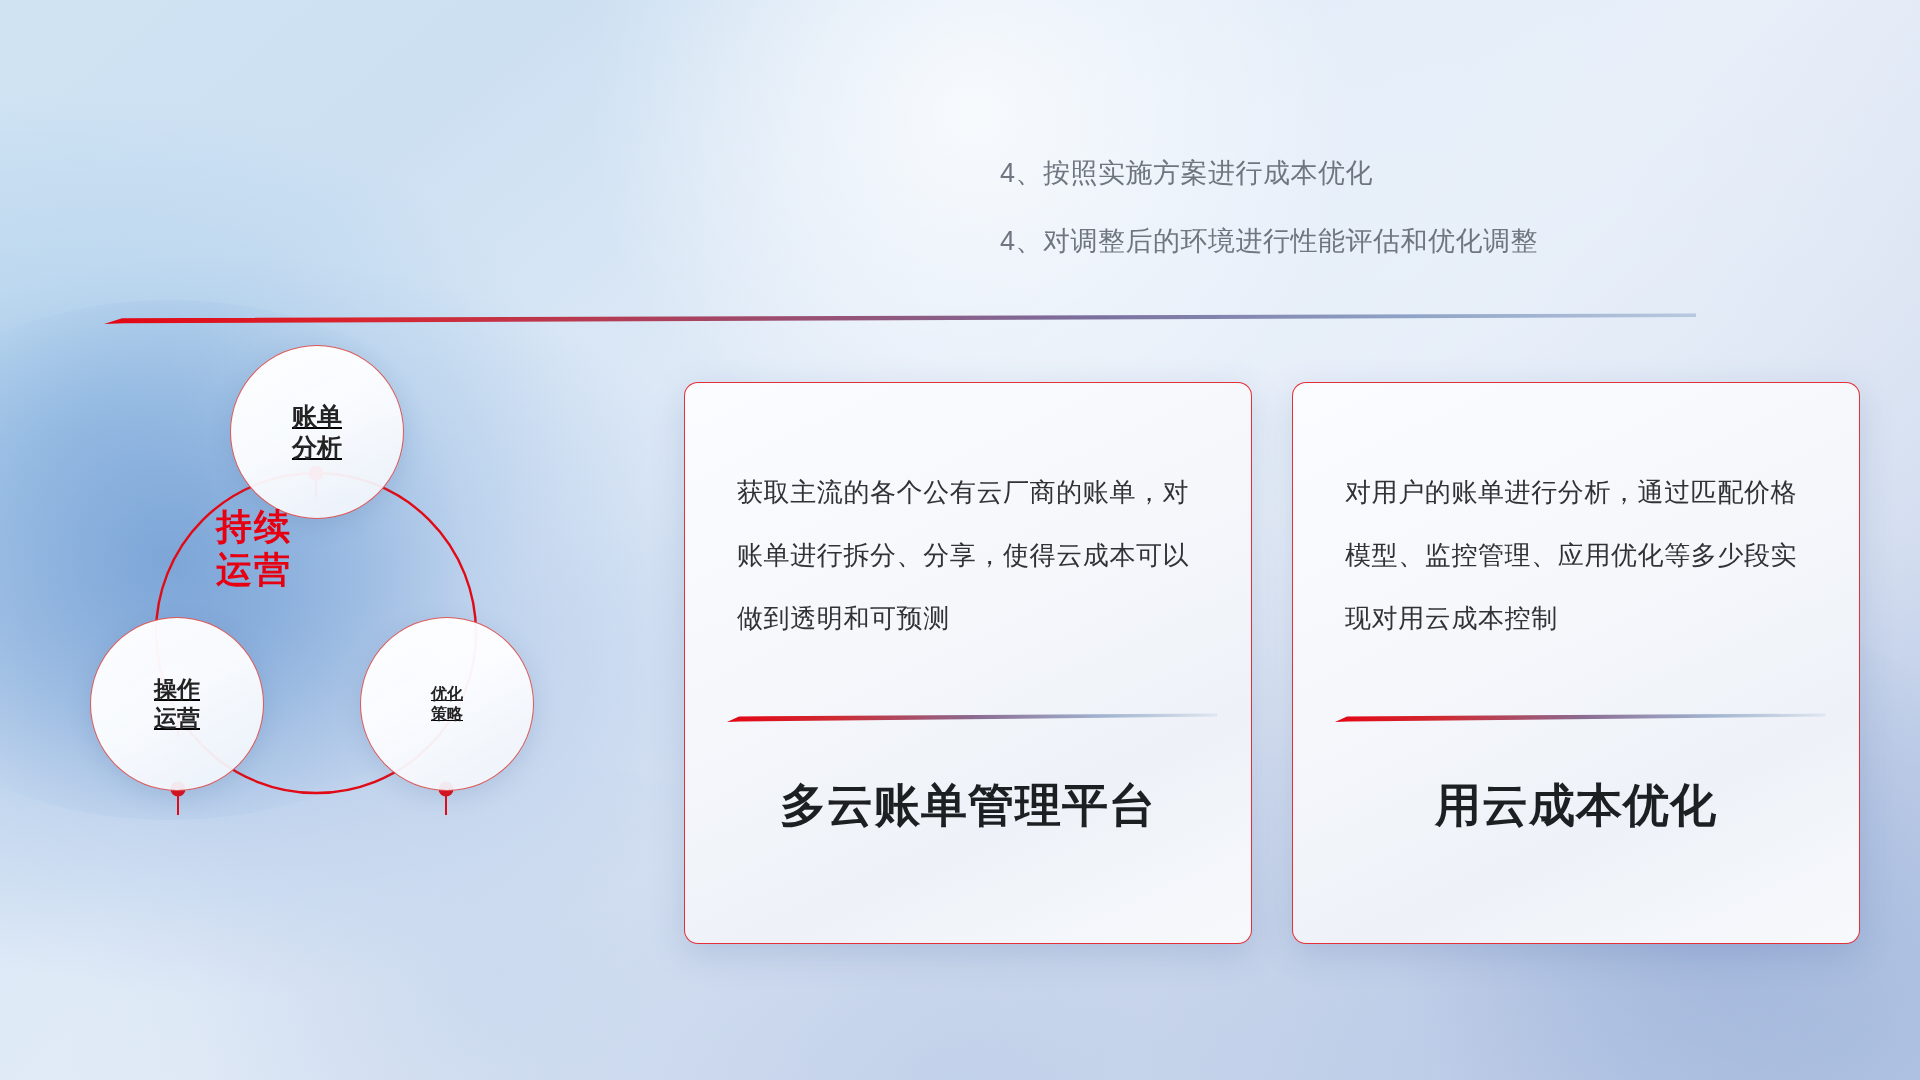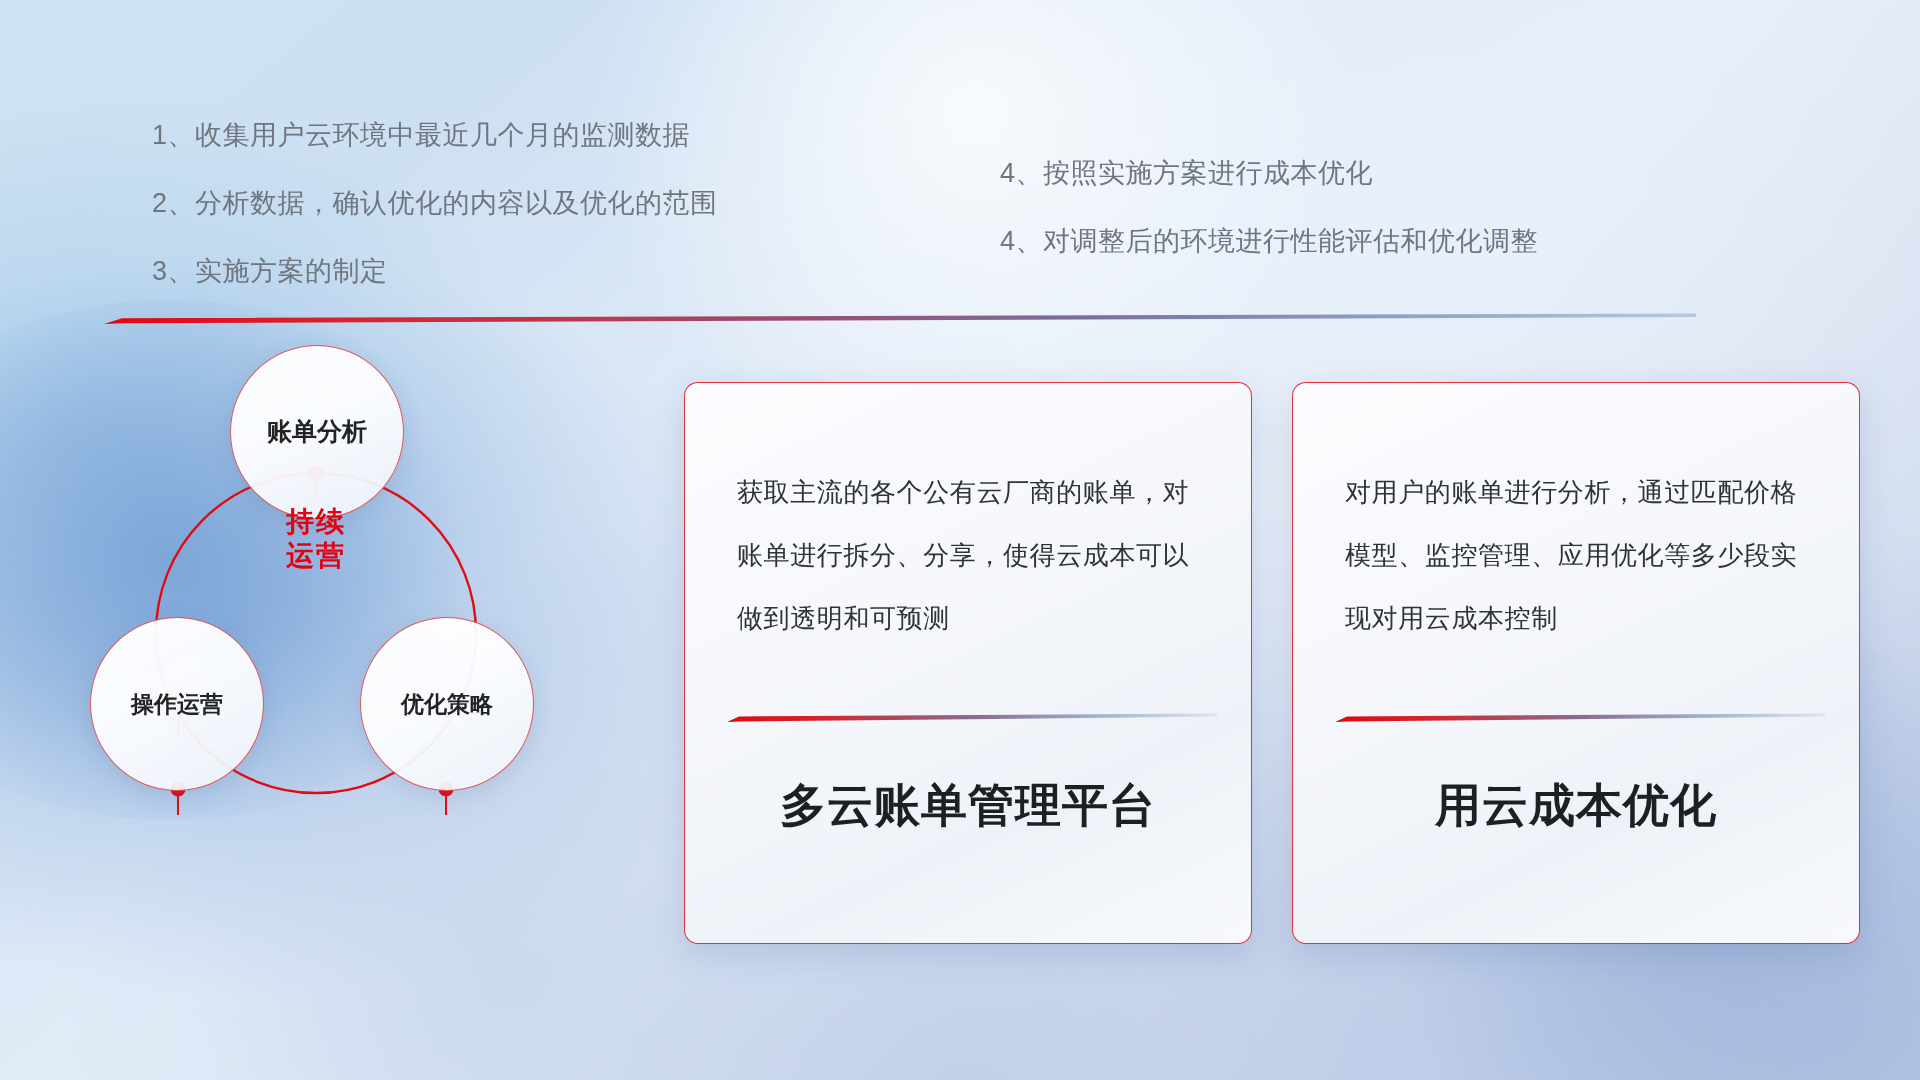--- a/index.html
+++ b/index.html
@@ -68,45 +68,46 @@
     height: 600px;
   }
   .lobe {
     position: absolute;
     border-radius: 50%;
     border: 1.6px solid rgba(216,60,60,0.85);
     background:
       linear-gradient(150deg, rgba(255,255,255,0.97) 0%, rgba(252,253,255,0.96) 45%, rgba(238,243,250,0.93) 100%);
     box-shadow: 0 6px 22px rgba(80,110,160,0.18);
     display: flex;
+    flex-direction: column;
     align-items: center;
     justify-content: center;
     text-align: center;
+    text-decoration: underline;
   }
   .lobe span {
     display: block;
     font-weight: bold;
     color: #232323;
     line-height: 1.25;
   }
   #lobe-top    { left: 140px; top: 0px;   width: 172px; height: 172px; }
   #lobe-top span    { font-size: 25px; }
   #lobe-left   { left: 0px;   top: 272px; width: 172px; height: 172px; }
   #lobe-left span   { font-size: 23px; }
   #lobe-right  { left: 270px; top: 272px; width: 172px; height: 172px; }
-  #lobe-right span  { font-size: 23px; text-align: right; }
+  #lobe-right span  { font-size: 16px; text-align: right; }
 
   #venn-center {
     position: absolute;
     left: 126px;
     top: 160px;
     width: 200px;
-    text-align: center;
     color: #e60012;
-    font-size: 28px;
+    font-size: 36px;
     font-weight: bold;
     line-height: 1.2;
     letter-spacing: 2px;
   }
   #venn-center span { display: block; }
 
   
   .card {
     position: absolute;
     border-radius: 14px;
@@ -152,25 +153,20 @@
 </head>
 <body>
 
 <div id="slide">
 
   <div class="blob blob-a"></div>
   <div class="blob blob-b"></div>
   <div class="blob blob-c"></div>
   <div class="blob blob-d"></div>
 
-  <div class="bullets" id="bullets-left">
-    <div class="bullet-line">1、收集用户云环境中最近几个月的监测数据</div>
-    <div class="bullet-line">2、分析数据，确认优化的内容以及优化的范围</div>
-    <div class="bullet-line">3、实施方案的制定</div>
-  </div>
 
   <div class="bullets" id="bullets-right">
     <div class="bullet-line">4、按照实施方案进行成本优化</div>
     <div class="bullet-line">4、对调整后的环境进行性能评估和优化调整</div>
   </div>
 
   <svg id="divider" viewBox="0 0 1592 12" preserveAspectRatio="none">
     <defs>
       <linearGradient id="divGrad" x1="0" y1="0" x2="1" y2="0">
         <stop offset="0" stop-color="#e30613"></stop>

